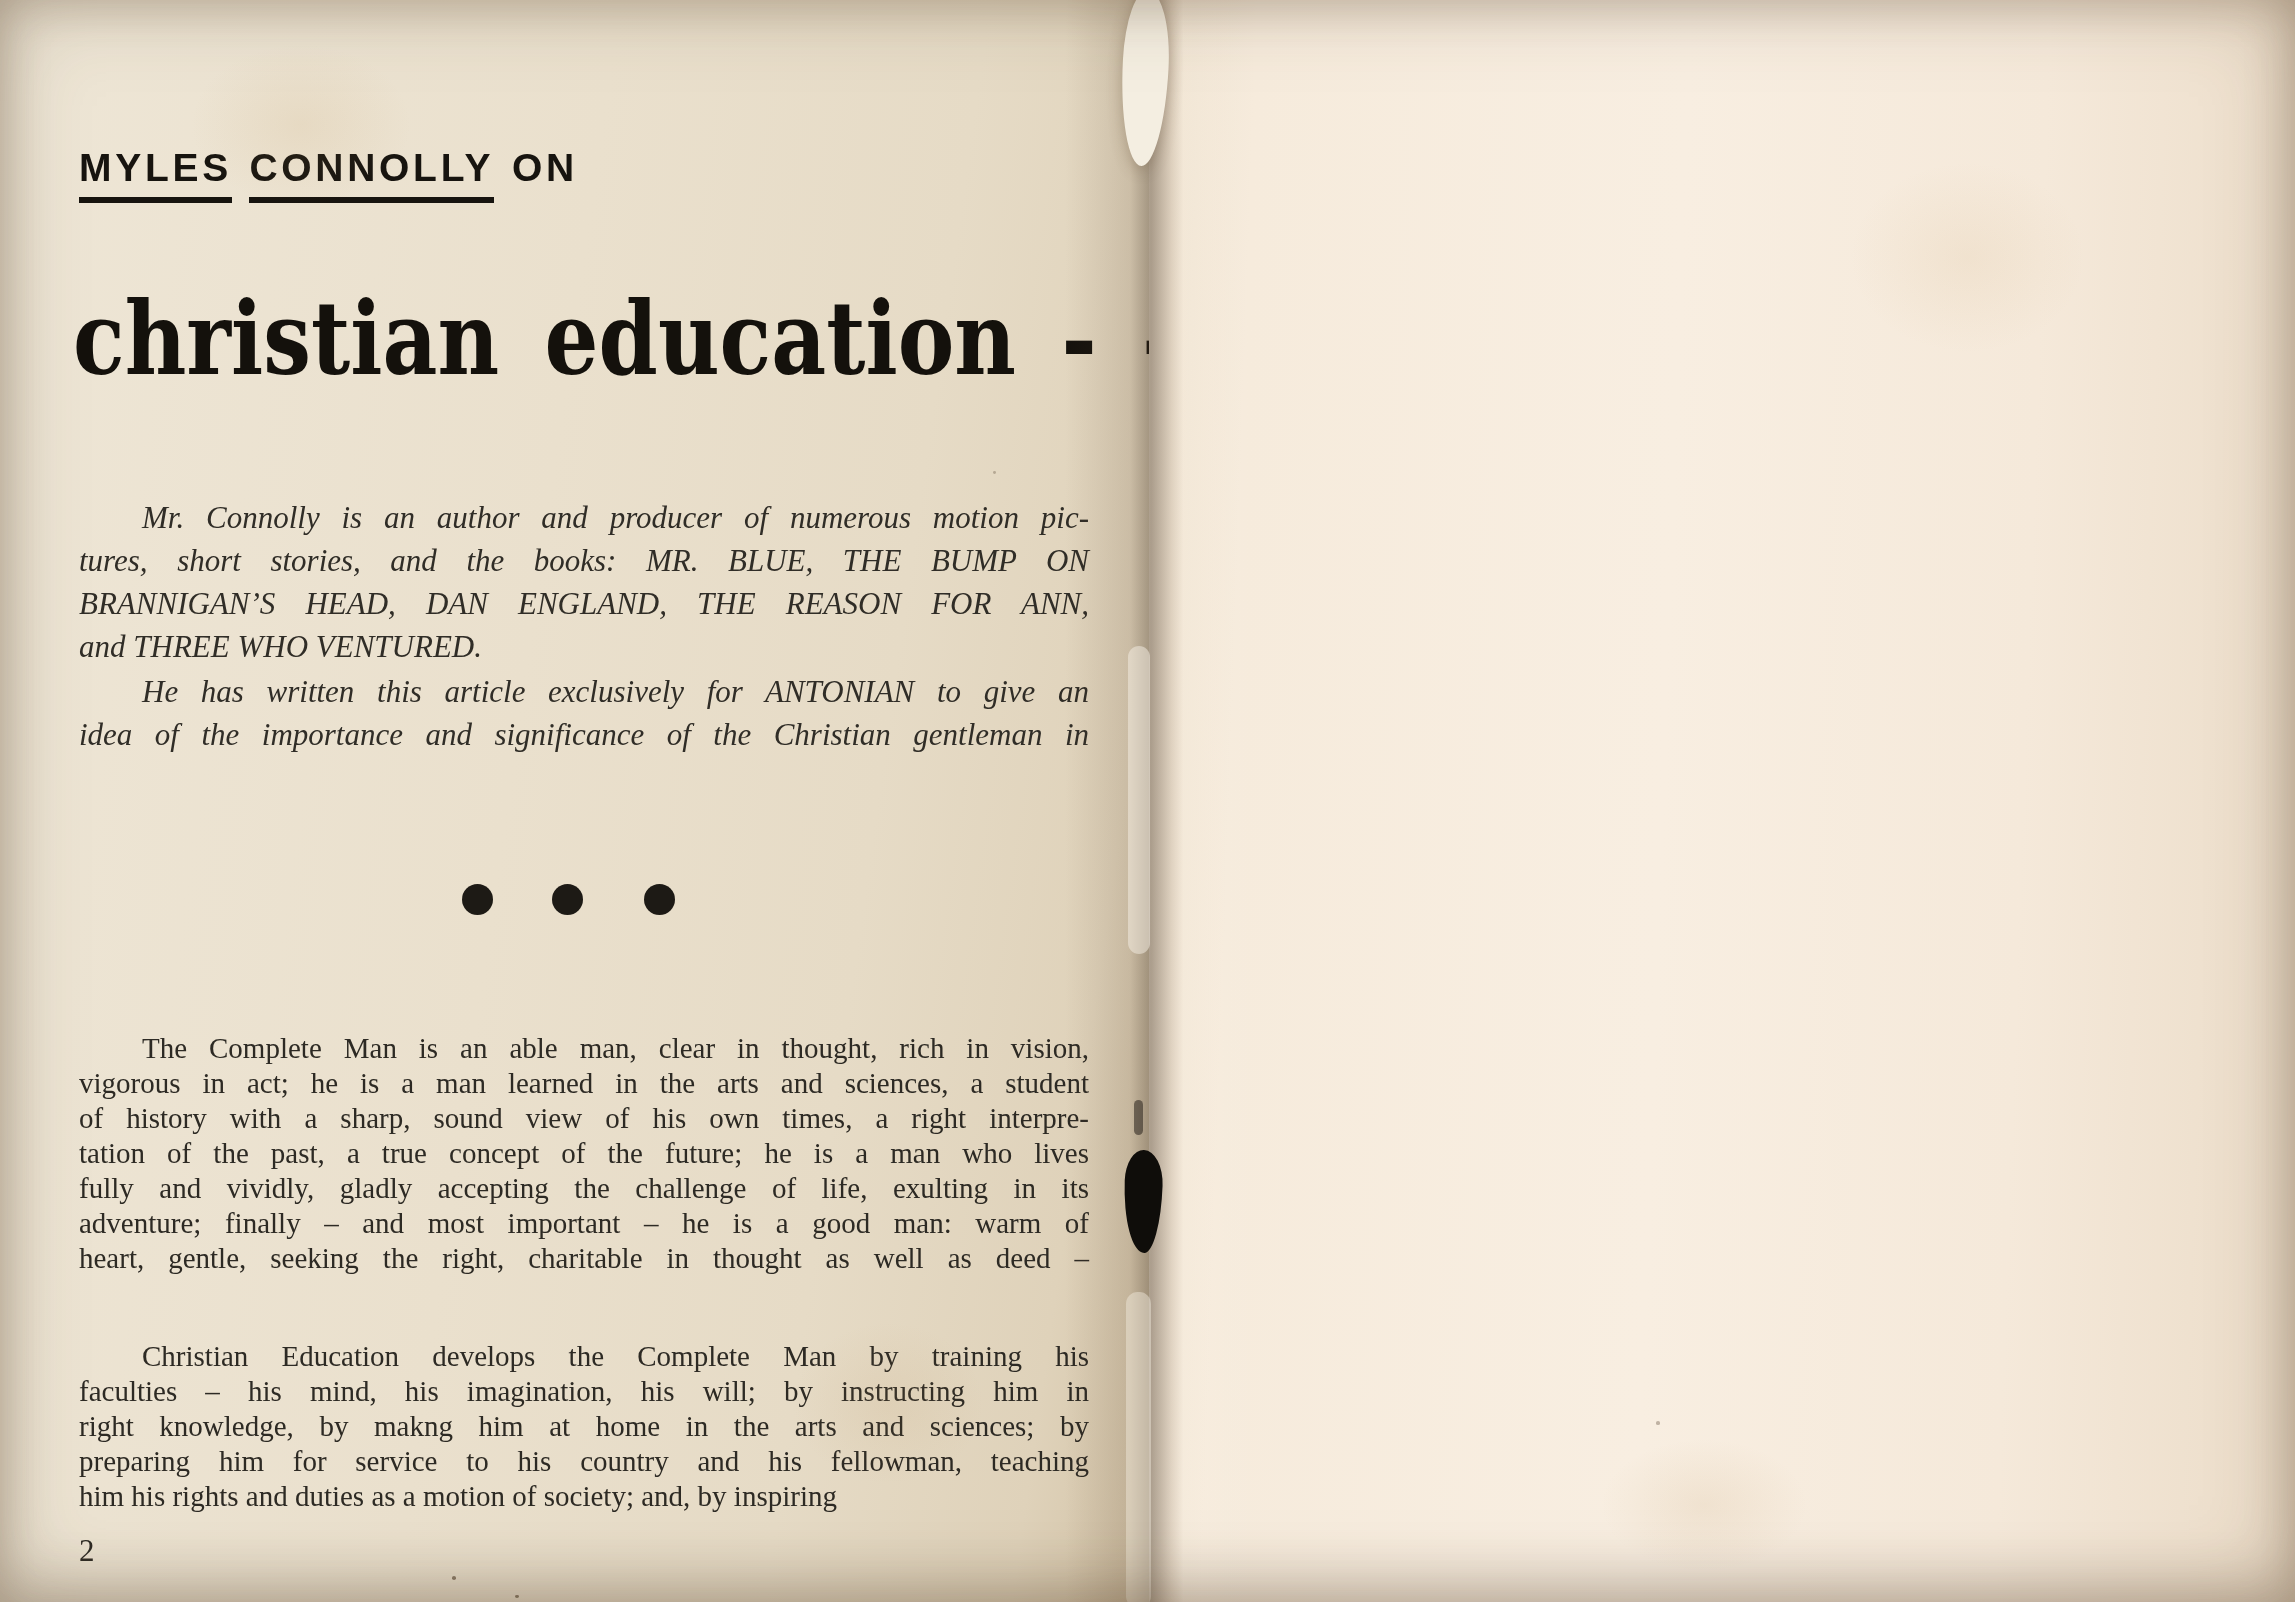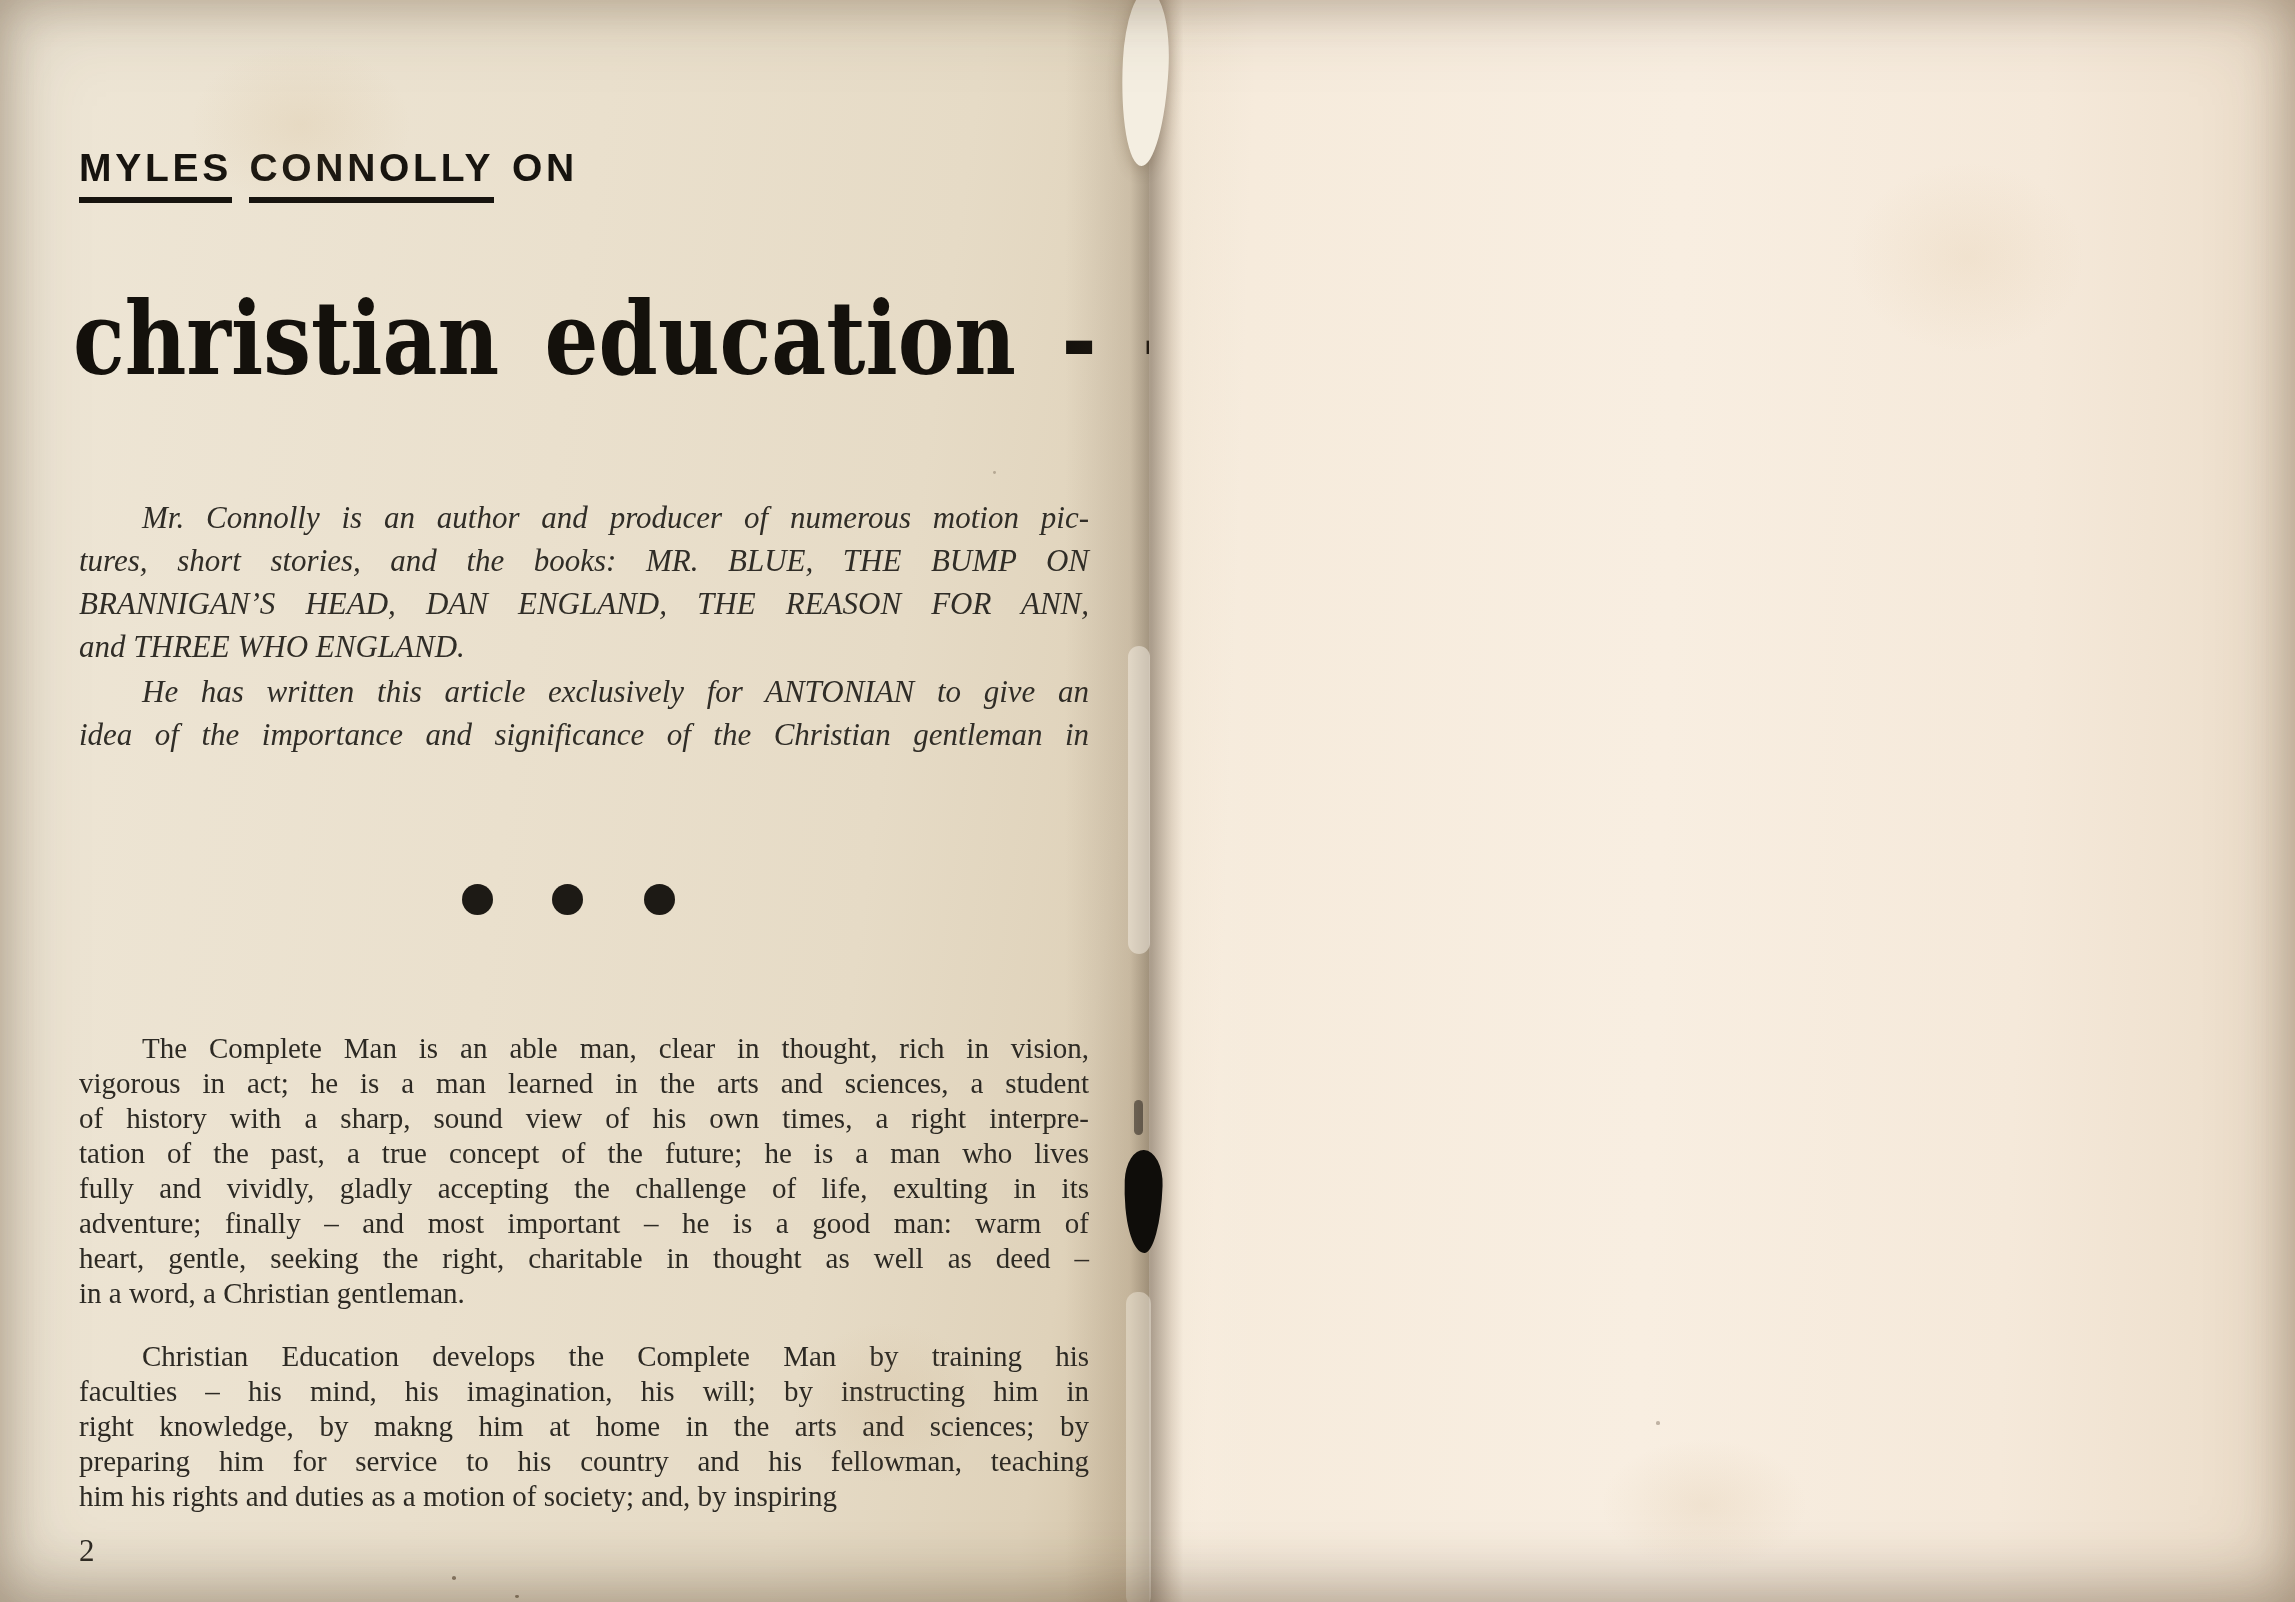--- a/index.html
+++ b/index.html
@@ -130,42 +130,41 @@
     <div class="kicker">
       <span class="kw u">MYLES</span><span class="kw u">CONNOLLY</span><span class="kw">ON</span>
     </div>
 
     <h1 class="title title-left">christian education - -</h1>
 
     <div class="para intro intro1 indent">
         <div class="tline tfirst">Mr. Connolly is an author and producer of numerous motion pic-</div>
         <div class="tline">tures, short stories, and the books: MR. BLUE, THE BUMP ON</div>
         <div class="tline">BRANNIGAN’S HEAD, DAN ENGLAND, THE REASON FOR ANN,</div>
-        <div class="tline tlast">and THREE WHO ENGLAND.</div>
+        <div class="tline tlast">and THREE WHO VENTURED.</div>
       </div>
     <div class="para intro intro2 indent">
         <div class="tline tfirst">He has written this article exclusively for ANTONIAN to give an</div>
         <div class="tline">idea of the importance and significance of the Christian gentleman in</div>
       </div>
 
     <div class="dots">
       <span class="dot"></span>
       <span class="dot"></span>
       <span class="dot"></span>
     </div>
 
     <div class="para body-l body1 indent">
         <div class="tline tfirst">The Complete Man is an able man, clear in thought, rich in vision,</div>
         <div class="tline">vigorous in act; he is a man learned in the arts and sciences, a student</div>
         <div class="tline">of history with a sharp, sound view of his own times, a right interpre-</div>
         <div class="tline">tation of the past, a true concept of the future; he is a man who lives</div>
         <div class="tline">fully and vividly, gladly accepting the challenge of life, exulting in its</div>
         <div class="tline">adventure; finally – and most important – he is a good man:  warm of</div>
         <div class="tline">heart, gentle, seeking the right, charitable in thought as well as deed –</div>
-        <div class="tline tlast">in a word, a Christian gentleman.</div>
       </div>
     <div class="para body-l body2 indent">
         <div class="tline tfirst">Christian Education develops the Complete Man by training his</div>
         <div class="tline">faculties – his mind, his imagination, his will; by instructing him in</div>
         <div class="tline">right knowledge, by makng him at home in the arts and sciences; by</div>
         <div class="tline">preparing him for service to his country and his fellowman, teaching</div>
         <div class="tline tlast">him his rights and duties as a motion of society; and, by inspiring</div>
       </div>
 
     <div class="pagenum pn-left">2</div>

